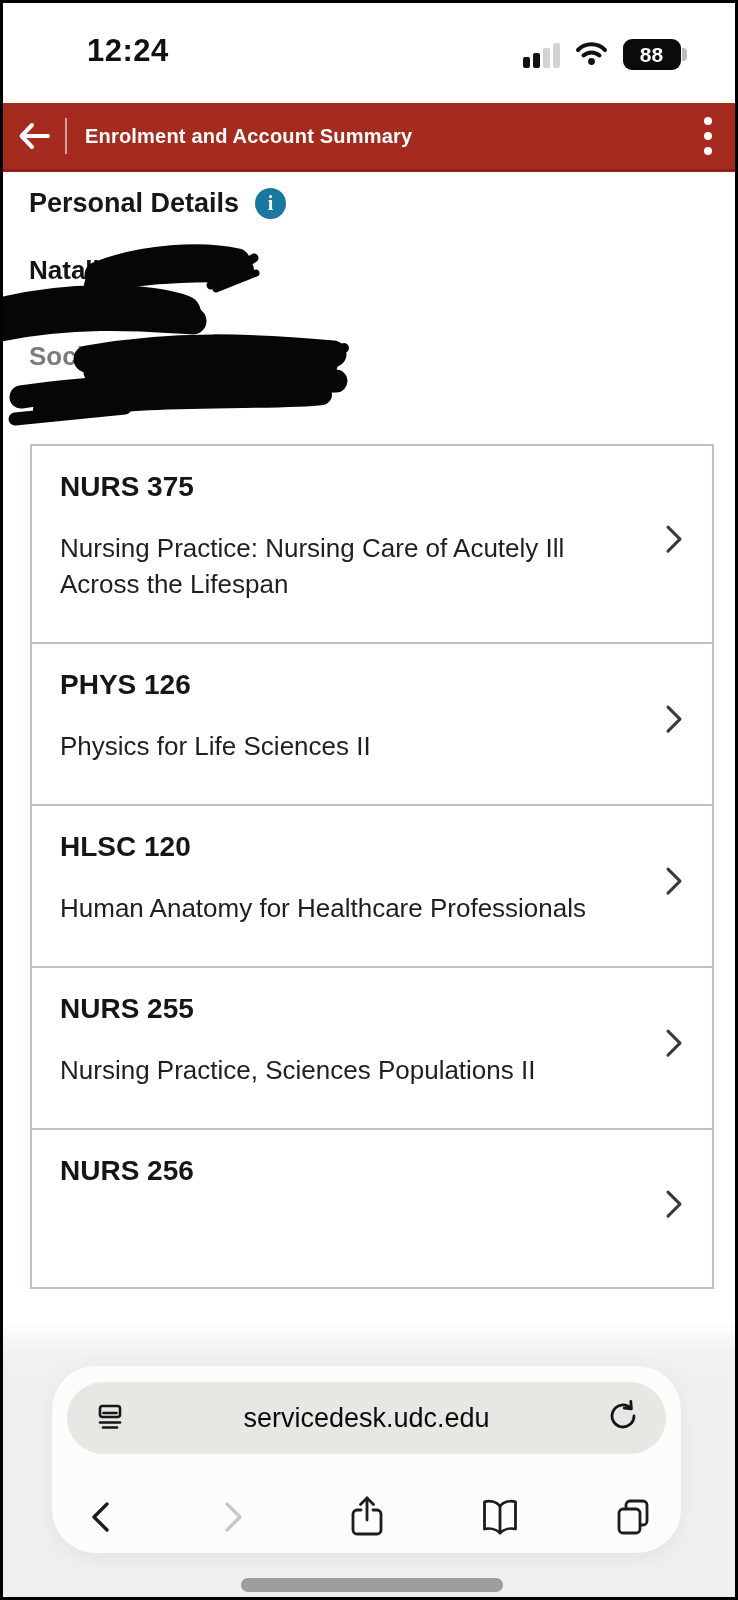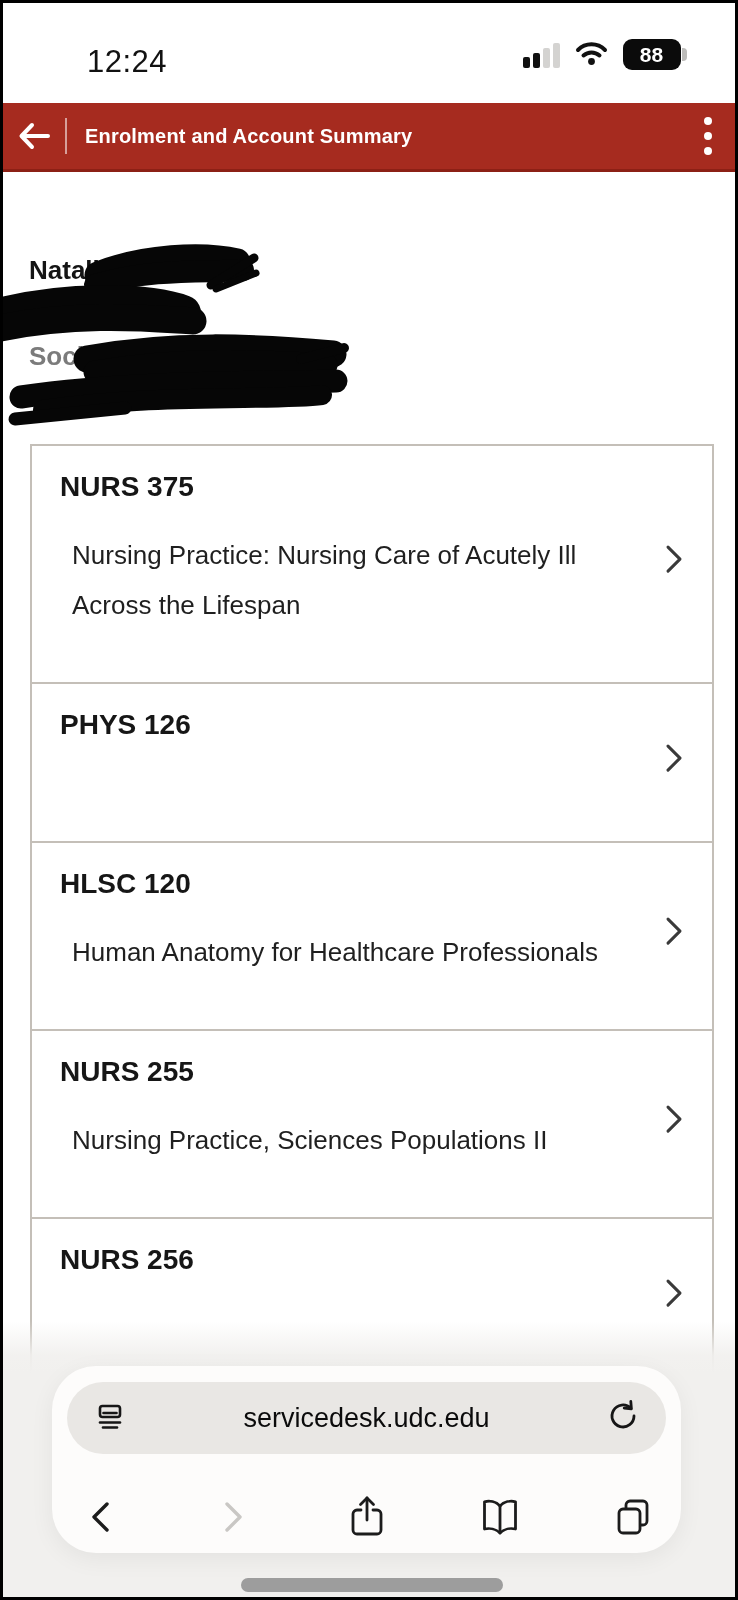--- a/index.html
+++ b/index.html
@@ -4,21 +4,21 @@
 <style>
   html,body{margin:0;padding:0;background:#444;}
   *{box-sizing:border-box;}
   .frame{
     position:relative;width:738px;height:1600px;margin:0 auto;
     background:#ffffff;border:3px solid #000;overflow:hidden;
     font-family:"Liberation Sans","DejaVu Sans",sans-serif;color:#1c1c1c;
   }
   
   .statusbar{position:absolute;top:0;left:0;width:100%;height:97px;background:#fff;}
-  .time{position:absolute;left:84px;top:41px;font-size:31px;font-weight:400;letter-spacing:.5px;color:#111;}
+  .time{position:absolute;left:84px;top:30px;font-size:31px;font-weight:700;letter-spacing:.5px;color:#111;}
   .sicons{position:absolute;right:48px;top:36px;display:flex;align-items:center;gap:15px;}
   .cell{display:flex;align-items:flex-end;gap:3px;height:26px;}
   .cell i{display:block;width:7px;border-radius:2px;}
   .cell i:nth-child(1){height:11px;background:#111;}
   .cell i:nth-child(2){height:15px;background:#111;}
   .cell i:nth-child(3){height:20px;background:#d4d3d1;}
   .cell i:nth-child(4){height:25px;background:#d4d3d1;}
   .battery{display:flex;align-items:center;}
   .batt-body{width:58px;height:31px;background:#0b0b0b;border-radius:9px;color:#fff;
     font-size:21px;font-weight:700;display:flex;align-items:center;justify-content:center;letter-spacing:0;}
@@ -42,21 +42,21 @@
   .frag-name{left:26px;top:24px;color:#141414;}
   .frag-social{left:26px;top:110px;color:#7b7b7b;}
   .frag-number{left:238px;top:108px;color:#8a8a8a;}
   .redacted svg{position:absolute;left:0;top:0;}
   
   .cards{position:absolute;top:443px;left:27px;width:684px;}
   .card{position:relative;border:2px solid #c4bfb8;background:#fff;margin-top:-2px;
     padding:25px 70px 40px 28px;min-height:161px;cursor:pointer;}
   .card.first{min-height:199px;}
   .card-code{font-size:28px;font-weight:700;color:#161616;margin:0 0 27px 0;}
-  .card-title{font-size:26px;color:#1f1f1f;line-height:50px;margin:12px;max-width:575px;}
+  .card-title{font-size:26px;color:#1f1f1f;line-height:36px;margin:0;max-width:575px;}
   .card-chev{position:absolute;right:28px;top:50%;transform:translateY(-58%);}
   
   .bottom-overlay{position:absolute;left:0;top:1318px;width:738px;height:282px;
     background:linear-gradient(to bottom, rgba(241,240,238,0) 0px, rgba(241,240,238,.92) 34px, #f1f0ee 52px);}
   .float-card{position:absolute;left:49px;top:45px;width:629px;height:187px;background:#fdfcfb;
     border-radius:44px;box-shadow:0 6px 24px rgba(0,0,0,0.06);}
   .url-pill{position:absolute;left:15px;top:16px;width:599px;height:72px;border-radius:36px;
     background:#e9e7e4;display:flex;align-items:center;padding:12px 26px;cursor:text;}
   .url-text{flex:1;text-align:center;font-size:27px;color:#0b0b0b;}
   .nav-row{position:absolute;left:0;bottom:14px;width:100%;display:flex;
@@ -103,20 +103,24 @@
     </div>
     <div class="divider"></div>
     <div class="app-title">Enrolment and Account Summary</div>
     <div class="kebab">
         <i></i>
         <i></i>
         <i></i>
       </div>
   </div>
 
+  <div class="section-head">
+    <span class="section-title">Personal Details</span>
+    <span class="info-icon">i</span>
+  </div>
 
   <div class="redacted">
     <span class="frag frag-name">Natali</span>
     <span class="frag frag-social">Social</span>
     <span class="frag frag-number">Number</span>
     <svg width="738" height="200" viewBox="0 0 738 200">
       <g fill="none" stroke="#060606" stroke-linecap="round">
 
         <path d="M95 44 C140 26 200 23 234 31" stroke-width="27"></path>
         <path d="M92 54 C152 36 208 42 240 39" stroke-width="22"></path>
@@ -144,20 +148,21 @@
       <span class="card-chev">
         <svg width="20" height="32" viewBox="0 0 20 32">
           <path d="M4 4 L16 16 L4 28" fill="none" stroke="#3a3a3a" stroke-width="3" stroke-linecap="round" stroke-linejoin="round"></path>
         </svg>
       </span>
     </div>
 
 
     <div class="card">
       <p class="card-code">PHYS 126</p>
+      <p class="card-title">Physics for Life Sciences II</p>
       <span class="card-chev">
         <svg width="20" height="32" viewBox="0 0 20 32">
           <path d="M4 4 L16 16 L4 28" fill="none" stroke="#3a3a3a" stroke-width="3" stroke-linecap="round" stroke-linejoin="round"></path>
         </svg>
       </span>
     </div>
 
     <div class="card">
       <p class="card-code">HLSC 120</p>
       <p class="card-title">Human Anatomy for Healthcare Professionals</p>

